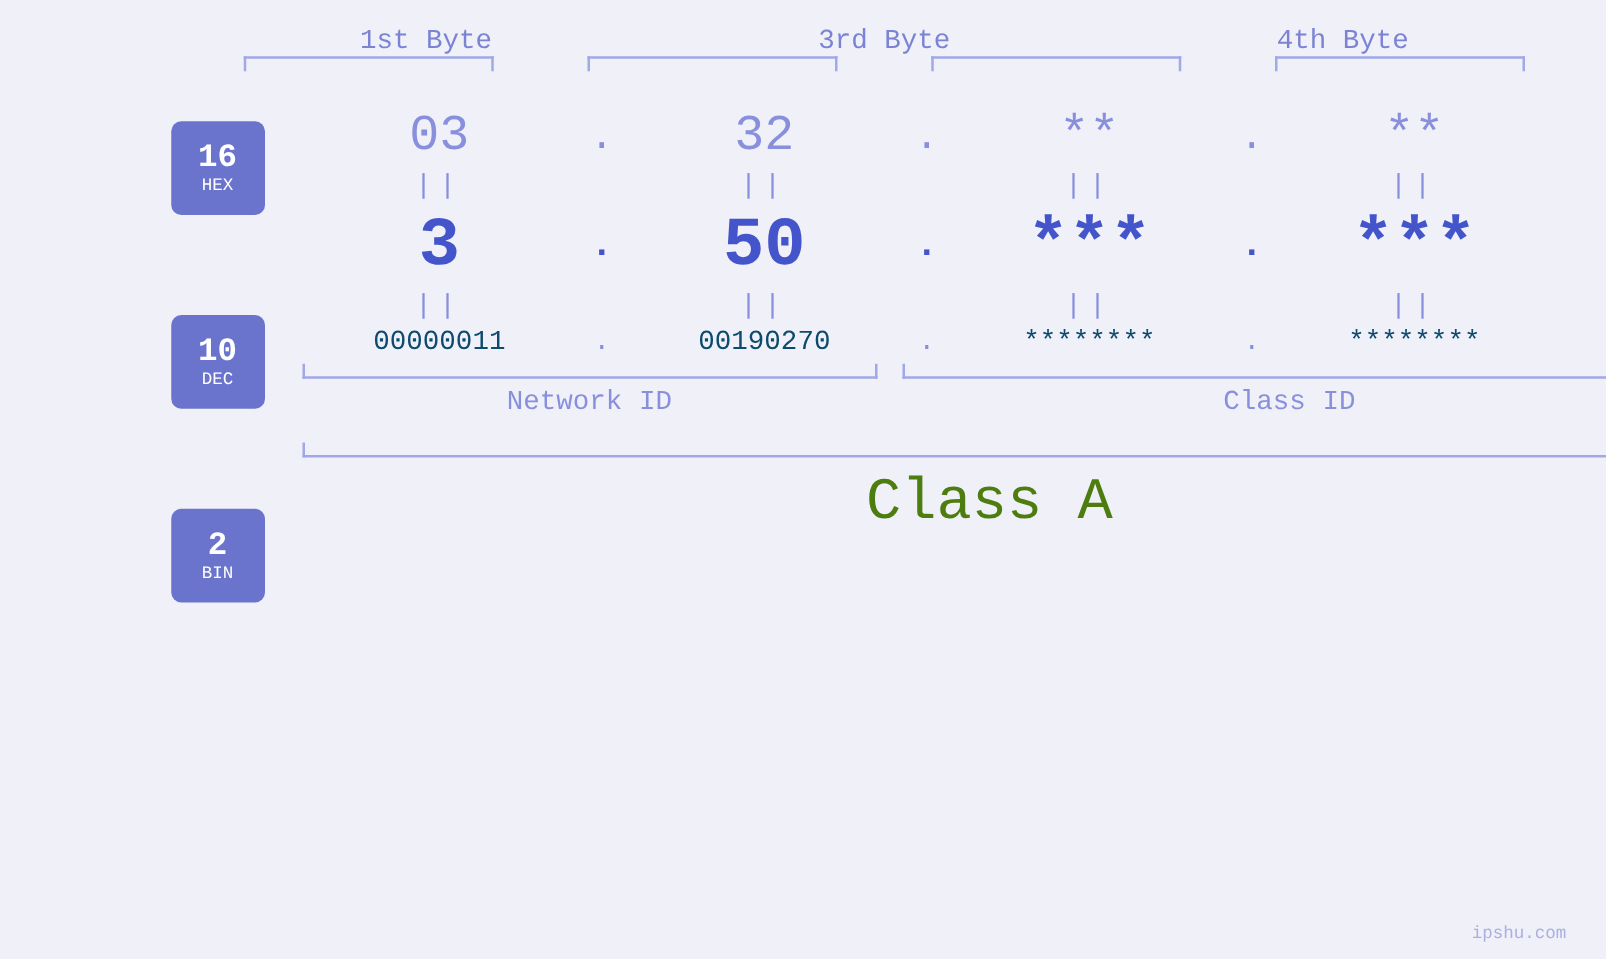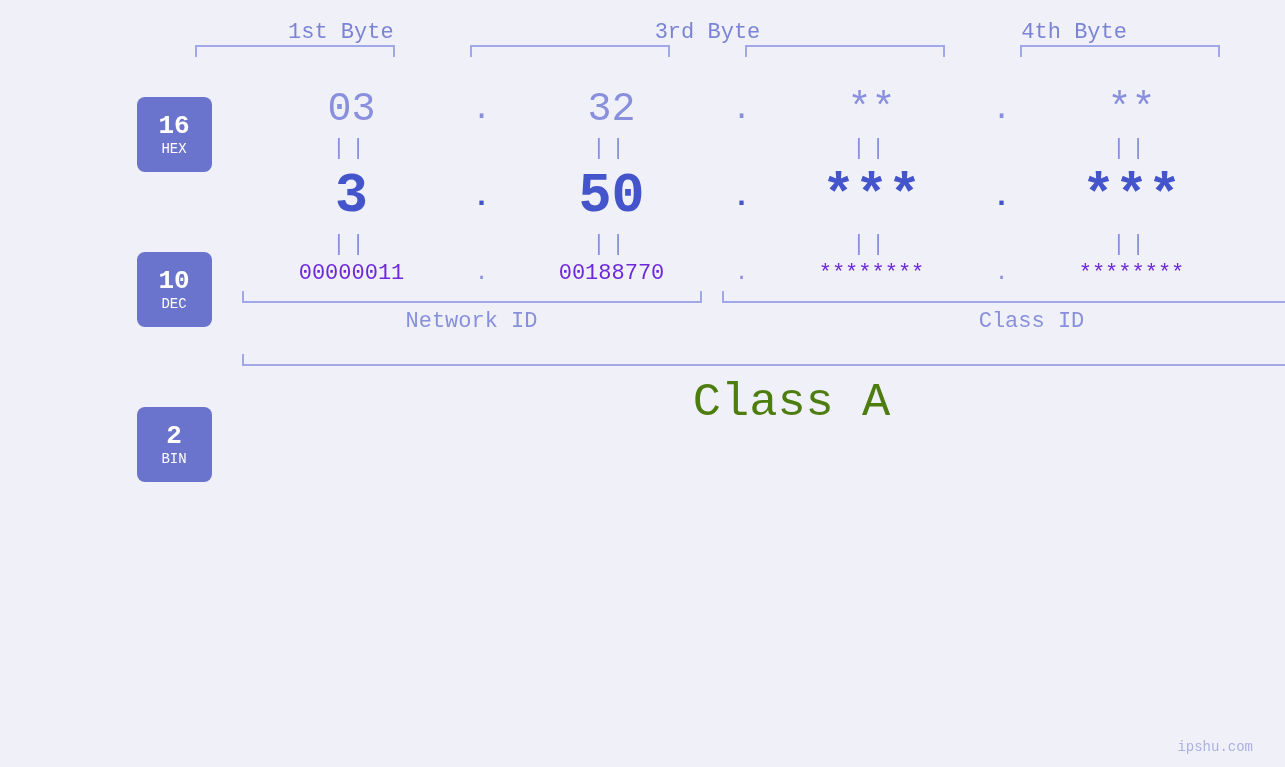--- a/index.html
+++ b/index.html
@@ -143,21 +143,21 @@
       font-weight: bold;
     }
     .dec-dot {
       color: #4455cc;
       font-size: 30px;
       font-weight: bold;
     }
 
     
     .bin-value {
-      color: #6d28d9;
+      color: #0c4a6e;
       font-size: 22px;
     }
 
     
     .eq-row {
       display: flex;
       flex-direction: row;
       align-items: center;
       width: 1100px;
       margin: 4px 0;
@@ -326,21 +326,21 @@
         <div class="eq-cell">||</div>
         <div class="eq-spacer"></div>
         <div class="eq-cell">||</div>
         <div class="eq-spacer"></div>
         <div class="eq-cell">||</div>
       </div>
 
       <div class="data-row">
         <div class="cell bin-value">00000011</div>
         <div class="separator" style="font-size:22px; color:#8890dd;">.</div>
-        <div class="cell bin-value">00188770</div>
+        <div class="cell bin-value">00190270</div>
         <div class="separator" style="font-size:22px; color:#8890dd;">.</div>
         <div class="cell bin-value">********</div>
         <div class="separator" style="font-size:22px; color:#8890dd;">.</div>
         <div class="cell bin-value">********</div>
       </div>
 
       <div class="bottom-brackets">
         <div class="bot-bracket-network"></div>
         <div class="bot-bracket-host"></div>
       </div>

